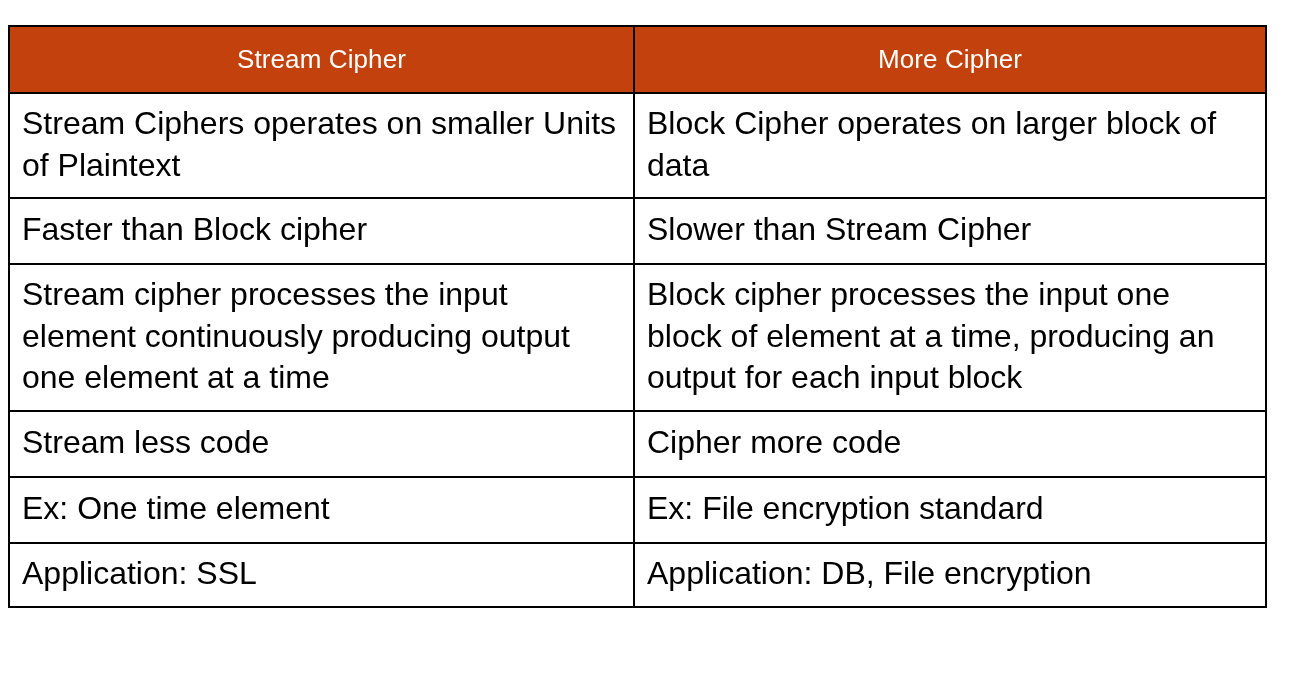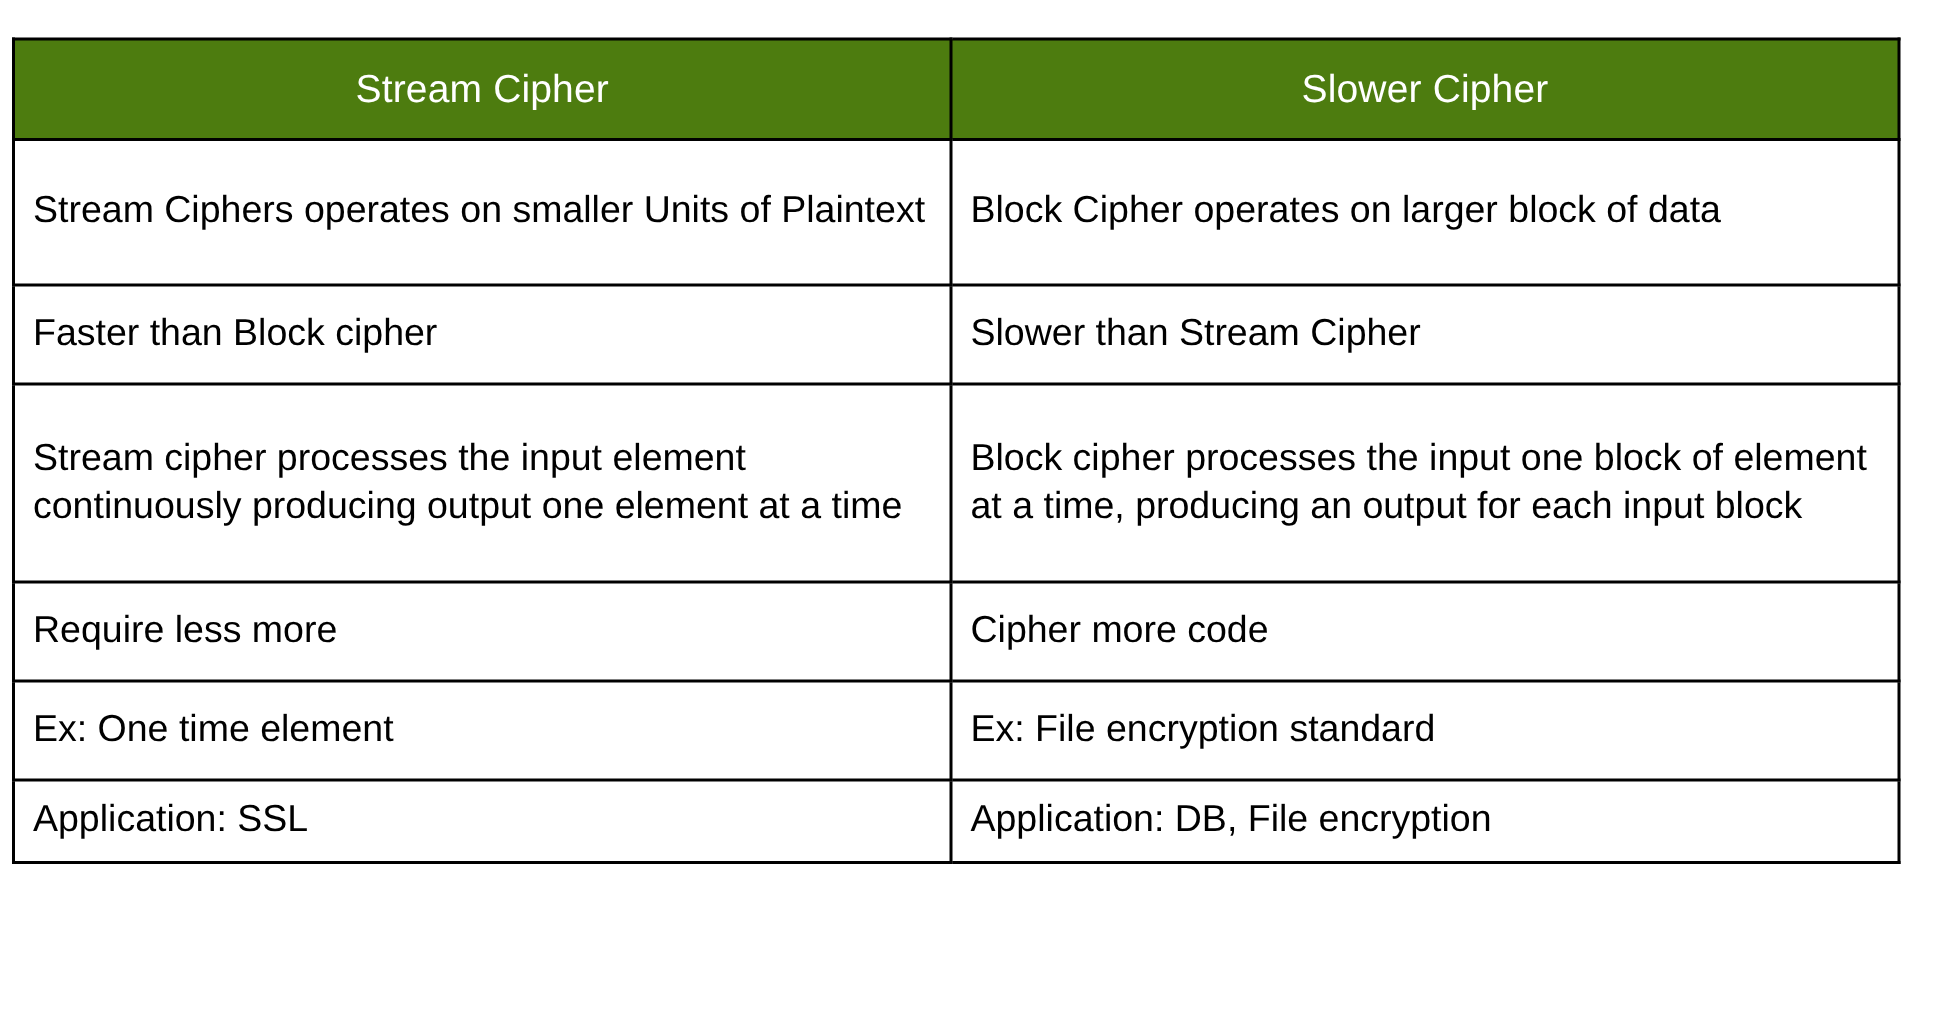--- a/index.html
+++ b/index.html
@@ -37,33 +37,33 @@
   .comparison-table col.col-right { width: 632px; }
 
   .comparison-table th,
   .comparison-table td {
     border: 2px solid #000000;
     box-sizing: border-box;
     vertical-align: middle;
   }
 
   .comparison-table thead th {
-    background: #4d7c0f;
+    background: #c2410c;
     color: #ffffff;
     font-size: 26px;
     font-weight: 400;
     text-align: center;
     height: 67px;
     padding: 0 10px;
     letter-spacing: 0.1px;
   }
 
   .comparison-table tbody td {
     color: #000000;
-    font-size: 25px;
+    font-size: 32px;
     font-weight: 400;
     line-height: 1.30;
     text-align: left;
     padding: 9px 12px 11px 12px;
   }
 
   .row-h2 td { height: 97px; }
   .row-h1 td { height: 66px; border-radius: 16px; }
   .row-h3 td { height: 132px; }
   .row-last td { height: 52px; }
@@ -79,21 +79,21 @@
 
   <table class="comparison-table">
     <colgroup>
       <col class="col-left">
       <col class="col-right">
     </colgroup>
 
     <thead>
       <tr>
         <th>Stream Cipher</th>
-        <th>Slower Cipher</th>
+        <th>More Cipher</th>
       </tr>
     </thead>
 
     <tbody>
 
       <tr class="row-h2">
         <td>
           <span class="cell-text">Stream Ciphers operates on smaller Units of Plaintext</span>
         </td>
         <td>
@@ -114,21 +114,21 @@
         <td>
           <span class="cell-text">Stream cipher processes the input element continuously producing output one element at a time</span>
         </td>
         <td>
           <span class="cell-text">Block cipher processes the input one block of element at a time, producing an output for each input block</span>
         </td>
       </tr>
 
       <tr class="row-h1">
         <td>
-          <span class="cell-text">Require less more</span>
+          <span class="cell-text">Stream less code</span>
         </td>
         <td>
           <span class="cell-text">Cipher more code</span>
         </td>
       </tr>
 
 
       <tr class="row-h1">
         <td>
           <span class="cell-text">Ex: One time element</span>

